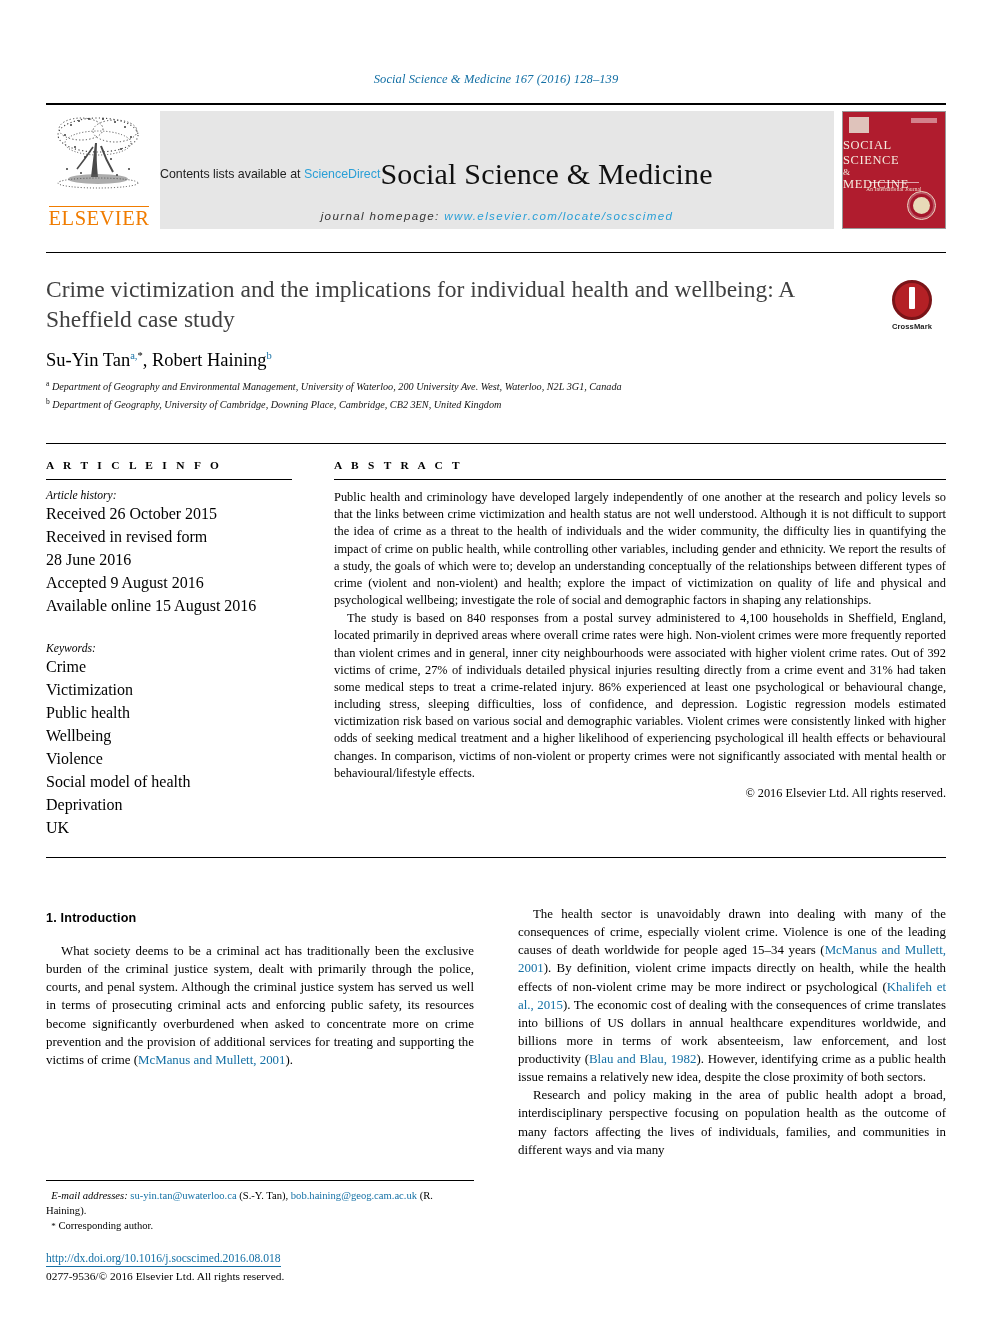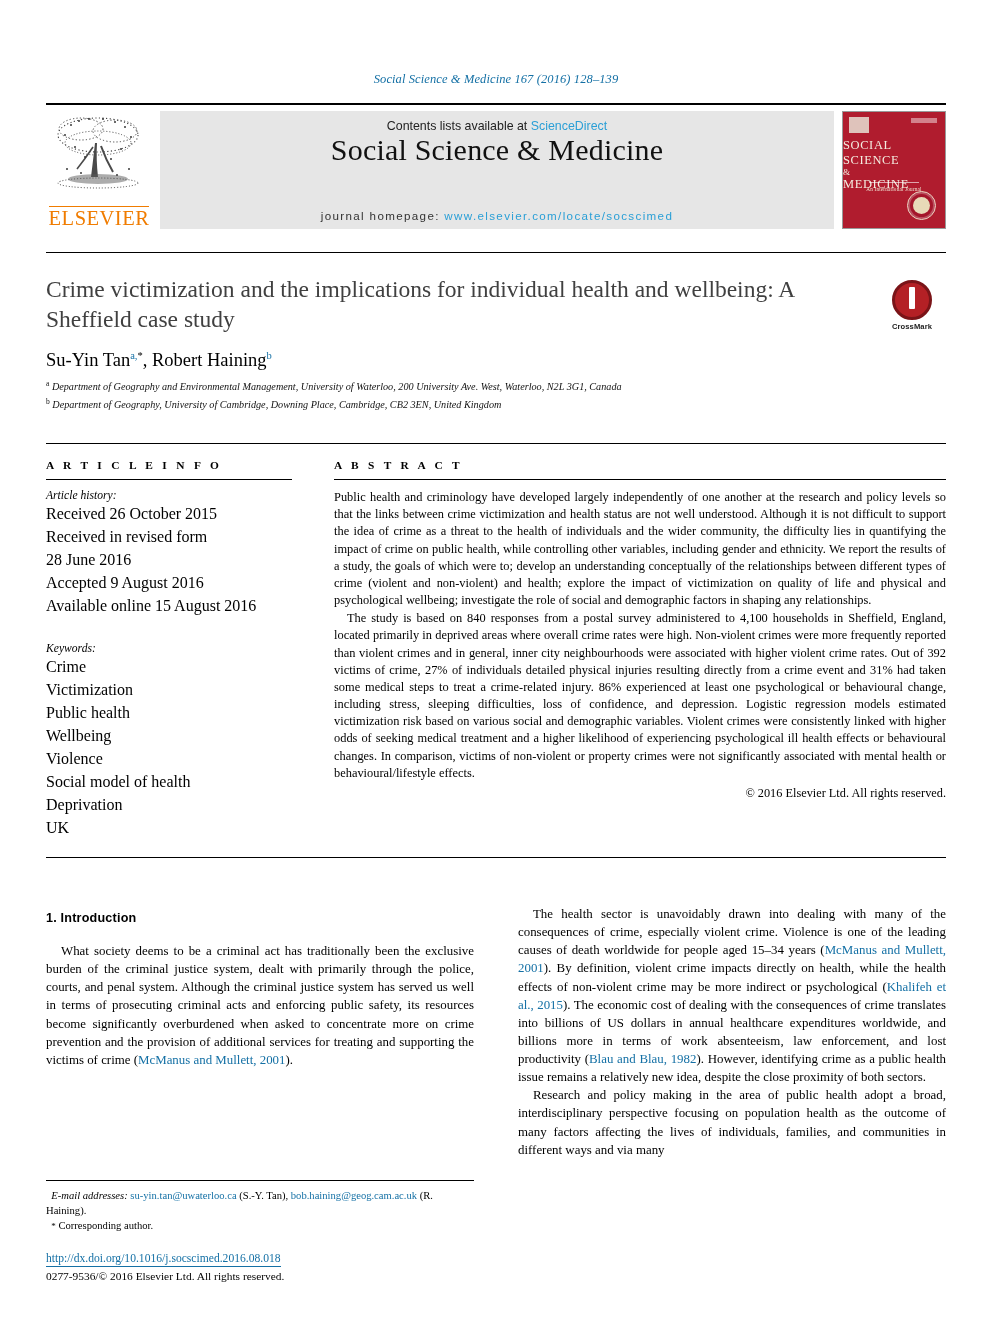--- a/index.html
+++ b/index.html
@@ -74,21 +74,21 @@
     padding-top: 1px;
     margin-top: 1px;
     line-height: 1.04;
   }
   .banner {
     flex: 1 1 auto;
     background: #e6e6e6;
     margin-left: 8px;
     margin-right: 8px;
     display: flex;
-    flex-direction: column;
+    flex-direction: row;
     align-items: center;
     justify-content: flex-start;
     padding-top: 8px;
     position: relative;
   }
   .banner .contents-line {
     font-family: "Liberation Sans", sans-serif;
     font-size: 12.4px;
     color: #222;
   }
@@ -104,20 +104,21 @@
   }
   .banner .homepage {
     position: absolute;
     bottom: 7px;
     left: 0; right: 0;
     text-align: center;
     font-family: "Liberation Sans", sans-serif;
     font-size: 11.6px;
     letter-spacing: 1.35px;
     color: #333;
+    font-style: italic;
   }
   .banner .homepage .url { color: #2a9fd6; }
   .cover-thumb {
     flex: 0 0 104px;
     width: 104px;
     position: relative;
     background: #b01c2e;
     border: 1px solid #999;
     box-sizing: border-box;
     overflow: hidden;

